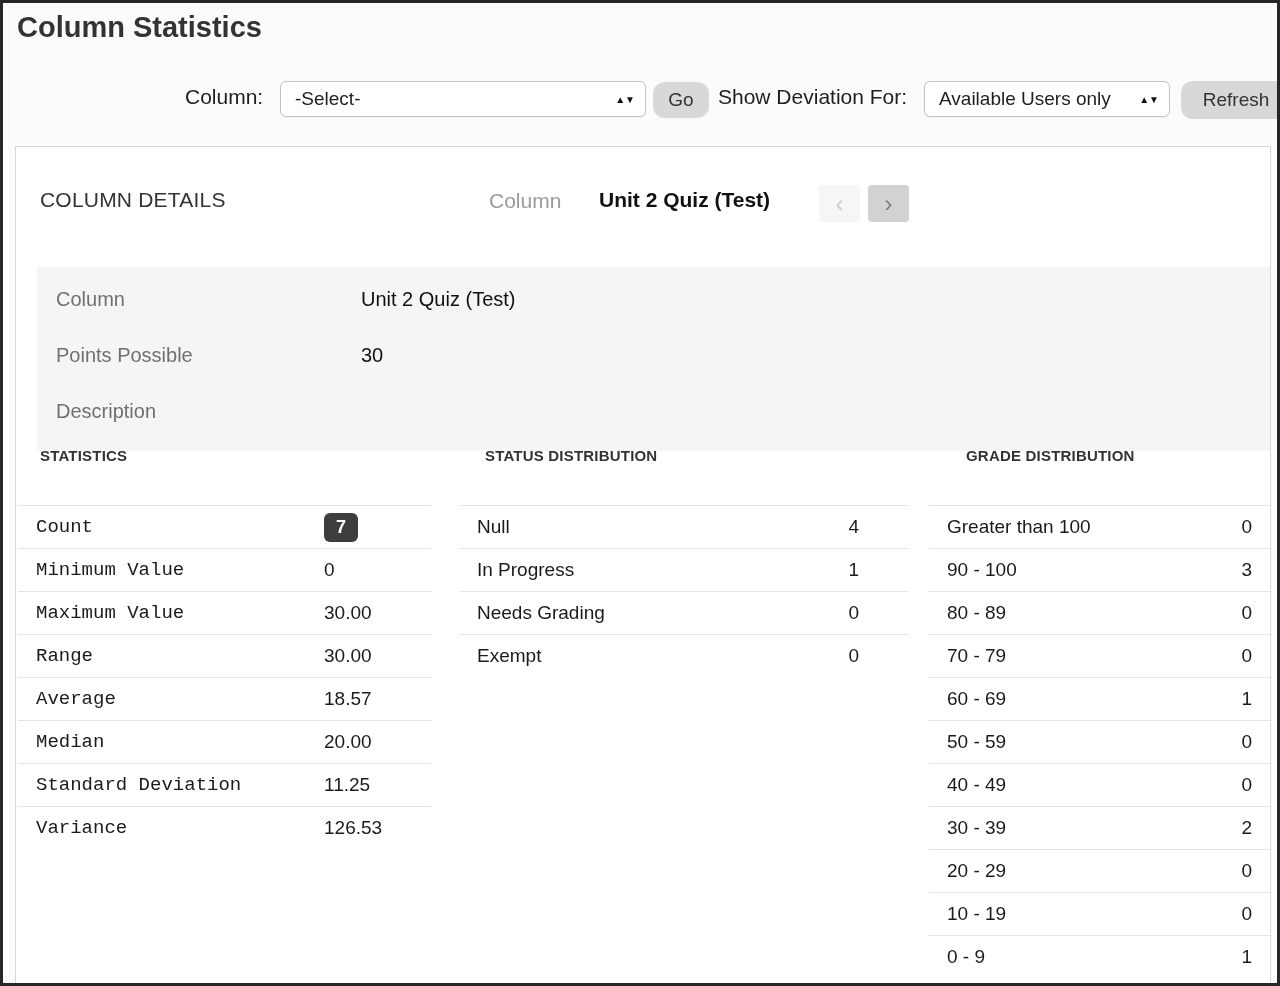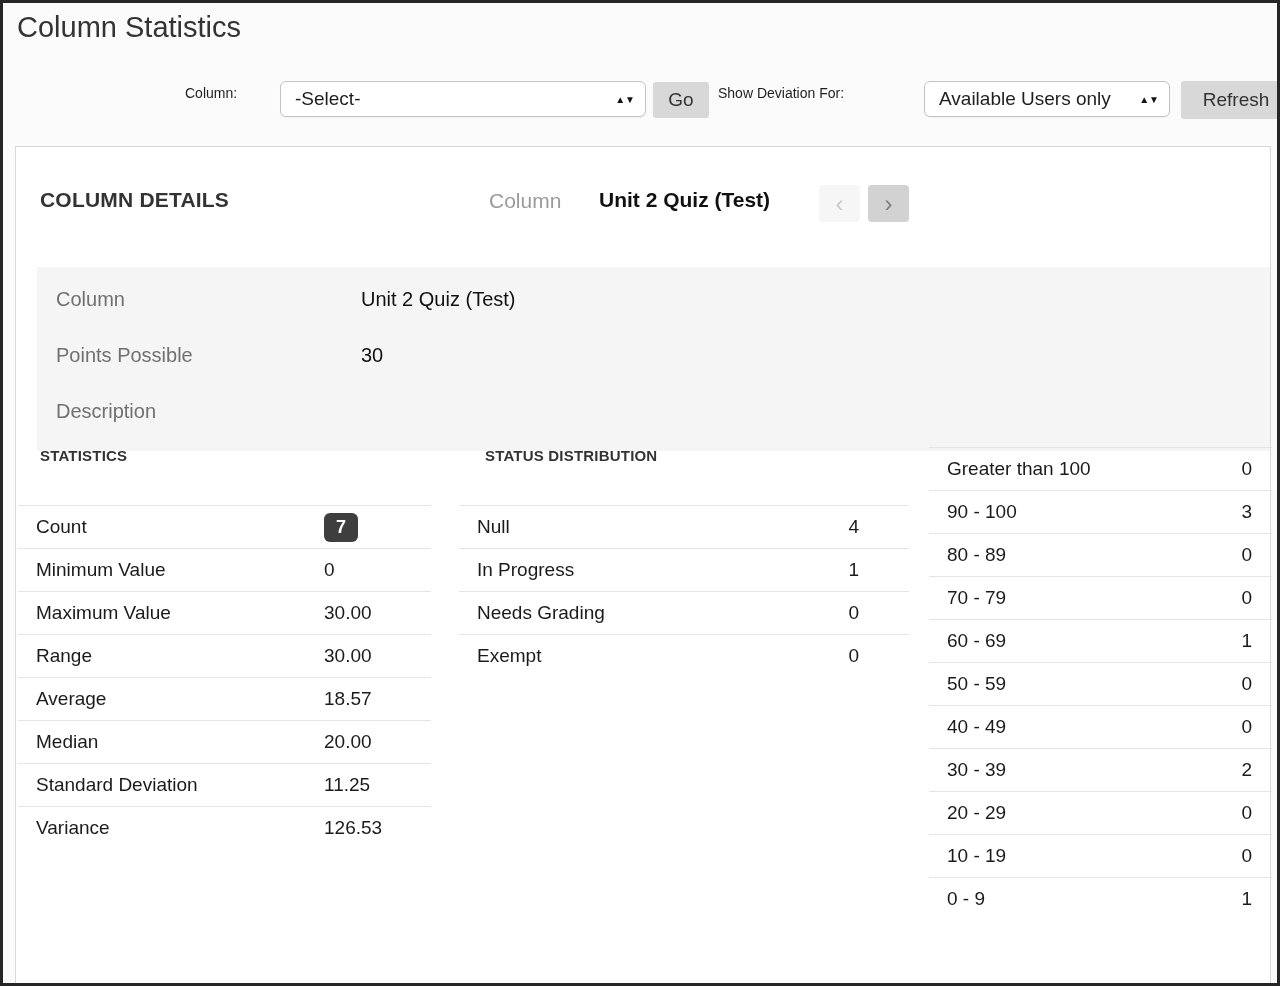--- a/index.html
+++ b/index.html
@@ -16,26 +16,26 @@
     background: #fbfbfb;
     border: 3px solid #262626;
     overflow: hidden;
   }
   
   .page-title {
     position: absolute;
     left: 14px; top: 8px;
     font-size: 29px;
     color: #333;
-    font-weight: 400;
+    font-weight: 700;
   }
   .toolbar-label {
     position: absolute;
     top: 82px;
-    font-size: 14px;
+    font-size: 21px;
     color: #1e1e1e;
   }
   .lbl-column { left: 182px; }
   .lbl-showstats { left: 715px; }
   .select-box {
     position: absolute;
     top: 78px;
     height: 36px;
     background: #fff;
     border: 1px solid #c3c3c3;
@@ -59,21 +59,21 @@
     font-size: 10px;
     color: #111;
     margin-left: 8px;
   }
   .btn {
     position: absolute;
     top: 79px;
     height: 36px;
     background: #d8d8d8;
     border: none;
-    border-radius: 3px;
+    border-radius: 12px;
     font-family: "Liberation Sans", sans-serif;
     font-size: 19px;
     color: #333;
     padding: 0 15px;
     display: flex;
     align-items: center;
     justify-content: center;
   }
   .btn-go { left: 650px; width: 56px; }
   .btn-refresh { left: 1178px; width: 110px; height: 38px; top: 78px; }
@@ -85,21 +85,21 @@
     width: 1256px;
     height: 840px;
     background: #ffffff;
     border: 1px solid #d8d8d8;
     border-bottom: none;
   }
   .details-heading {
     position: absolute;
     left: 24px; top: 41px;
     font-size: 21px;
-    font-weight: 700;
+    font-weight: 400;
     color: #333;
     letter-spacing: 0.2px;
   }
   .details-col-label {
     position: absolute;
     left: 473px; top: 42px;
     font-size: 21px;
     color: #9b9b9b;
   }
   .details-col-value {
@@ -165,21 +165,21 @@
 
   .stat-table .srow {
     height: 43px;
     border-top: 1px solid #e4e4e4;
     display: flex;
     align-items: center;
     padding-left: 18px;
     font-size: 19px;
     color: #1b1b1b;
   }
-  .sec-statistics .srow .row-label { width: 288px; }
+  .sec-statistics .srow .row-label { width: 288px; font-family: Liberation Mono, monospace; }
   .sec-statistics .srow .row-value { text-align: left; }
   .sec-status .srow .row-label,
   .sec-grade  .srow .row-label { flex: 1; }
   .sec-status .srow .row-value { padding-right: 50px; }
   .sec-grade  .srow .row-value { padding-right: 20px; }
   .row-value.badge {
     background: #3e3e3e;
     color: #fff;
     font-weight: 700;
     min-width: 34px;
@@ -308,20 +308,21 @@
           </div>
 
           <div class="srow">
             <span class="row-label">Exempt</span>
             <span class="row-value">0</span>
           </div>
         </div>
     </div>
 
     <div class="section sec-grade">
+      <h3 class="section-heading">GRADE DISTRIBUTION</h3>
       <div class="stat-table">
 
           <div class="srow">
             <span class="row-label">Greater than 100</span>
             <span class="row-value">0</span>
           </div>
 
           <div class="srow">
             <span class="row-label">90 - 100</span>
             <span class="row-value">3</span>

